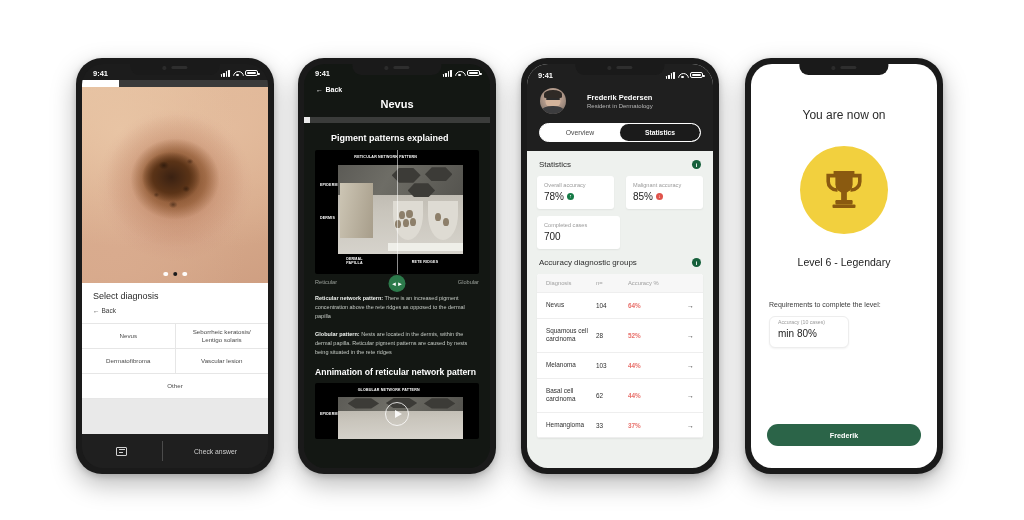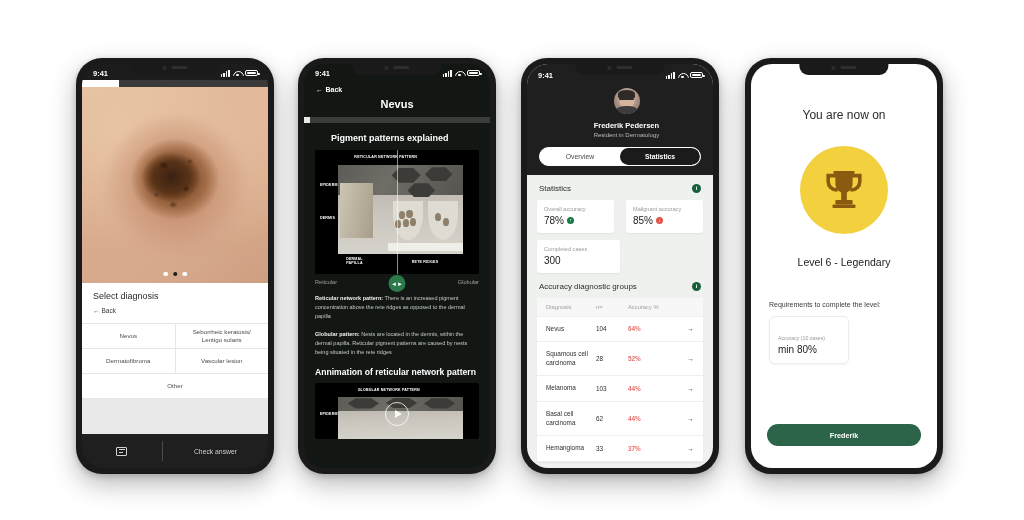--- a/index.html
+++ b/index.html
@@ -179,21 +179,21 @@
     position:absolute; left:50%; top:54%; transform:translate(-50%,-50%);
     width:24px;height:24px;border-radius:50%;border:1.4px solid rgba(255,255,255,.8);
     display:flex;align-items:center;justify-content:center;
   }
   .play::after{content:"";border-left:7px solid rgba(255,255,255,.9);border-top:4.5px solid transparent;border-bottom:4.5px solid transparent;margin-left:2px;}
 
   
   #phone3 { left: 521px; top: 58px; width: 198px; height: 416px; }
   #phone3 .screen { background:#eef1ee; display:flex; flex-direction:column; }
   .p3-head { background:#1f1f1f; padding: 2px 0 9px; }
-  .p3-user { display:flex; align-items:center; gap:7px; padding: 6px 0 0 13px; flex-direction: column; }
+  .p3-user { display:flex; align-items:center; gap:21px; padding: 6px 0 0 13px; }
   .avatar {
     width:26px;height:26px;border-radius:50%;overflow:hidden;position:relative;
     background: radial-gradient(circle at 50% 38%, #cdb6a3 0%, #b2998a 45%, #6d655f 100%);
     flex:none;
   }
   .avatar::before{
     content:""; position:absolute; left:50%; top:22%; transform:translateX(-50%);
     width:58%; height:56%; border-radius:48% 48% 45% 45%;
     background:#d4b49c;
   }
@@ -248,21 +248,21 @@
   .p4-now { font-size: 12px; color:#2b2b2b; }
   .trophy-circle {
     width: 88px; height:88px; border-radius:50%; background:#f2d03e;
     margin: 24px auto 0; display:flex; align-items:center; justify-content:center;
   }
   .trophy { width:46px; height:46px; }
   .p4-level { font-size:10.5px; color:#222; text-align:center; margin-top: 22px; }
   .p4-req { font-size:7px; color:#3b3b3b; margin: 33px 0 0 18px; }
   .p4-reqcard {
     margin: 8px 0 0 18px; width: 80px; background:#fff; border:1px solid #ededed;
-    border-radius:6px; padding: 18px 8px 8px; box-shadow:0 1px 2px rgba(0,0,0,.05);
+    border-radius:6px; padding: 2px 8px 8px; box-shadow:0 1px 2px rgba(0,0,0,.05);
   }
   .p4-reqlabel { font-size:5.2px; color:#9b9b9b; }
   .p4-reqvalue { font-size:10px; color:#222; margin-top:3px; }
   .p4-continue {
     margin: auto 16px 22px; height: 22px; border-radius: 11px; background:#2b6448;
     color:#fff; font-size:7.2px; font-weight:700;
     display:flex; align-items:center; justify-content:center;
   }
 </style>
 </head>
@@ -491,21 +491,21 @@
               <span>85%</span>
               <span class="pill-down">↓</span>
             </div>
           </div>
         </div>
 
         <div class="p3-cards" style="margin-top:7px">
           <div class="p3-card">
             <div class="p3-card-label">Completed cases</div>
             <div class="p3-card-value">
-              <span>300</span>
+              <span>700</span>
             </div>
           </div>
         </div>
 
         <div class="p3-sec">
           <span class="p3-sec-title">Accuracy diagnostic groups</span>
           <span class="info-icon">i</span>
         </div>
 
         <div class="p3-table">

